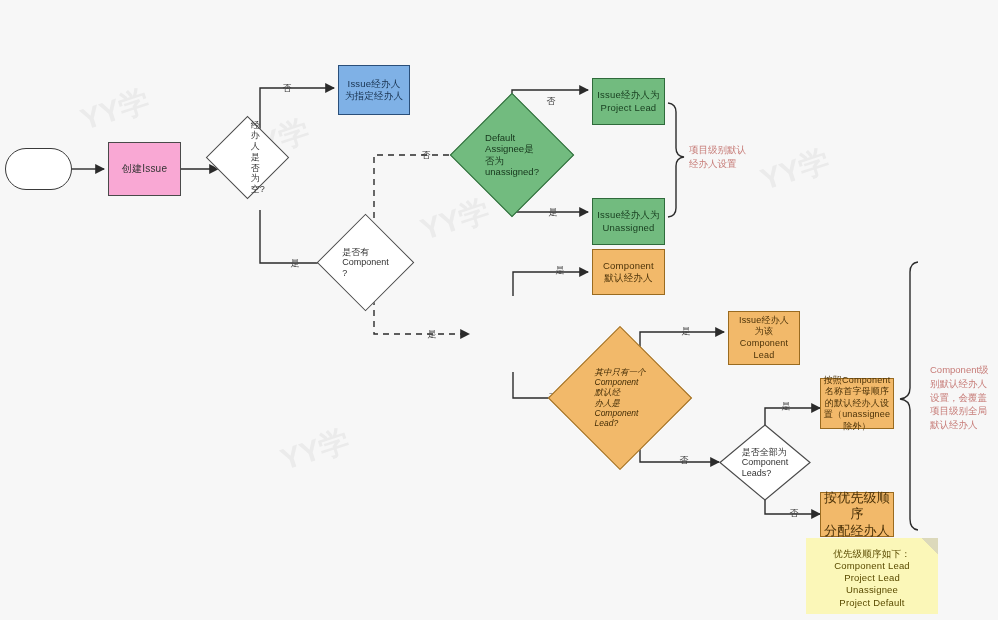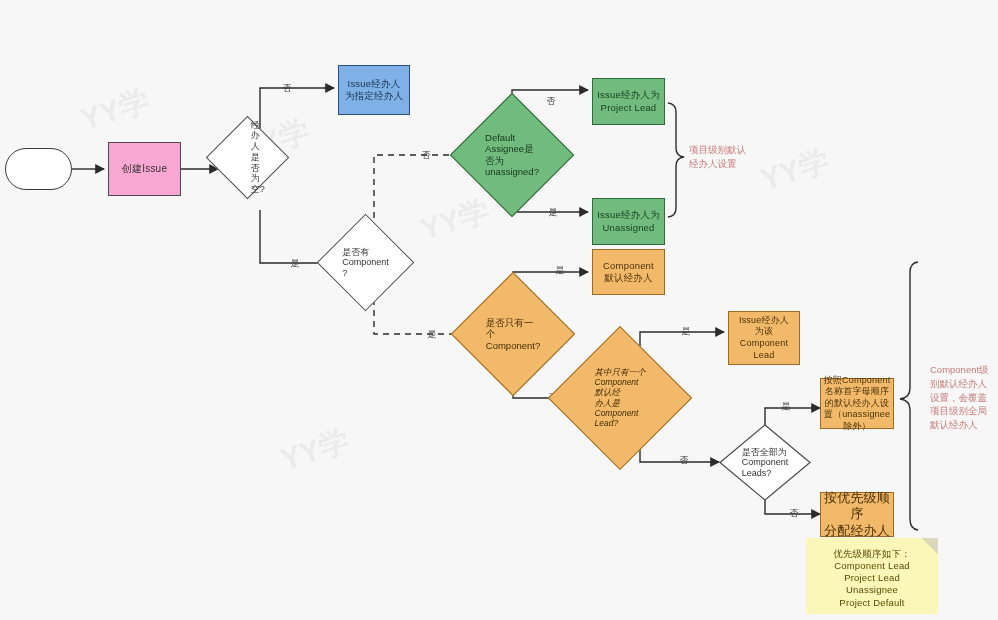--- a/index.html
+++ b/index.html
@@ -174,25 +174,20 @@
   <div class="diamond white" style="left:331px;top:228px;width:69px;height:69px;">
     <div class="shape"></div>
     <div class="dlabel" style="font-size:9px;white-space:pre-line;">是否有
 Component
 ?</div>
   </div>
 
   <div class="node orange" style="left:592px;top:249px;width:73px;height:46px;font-size:9.5px;white-space:pre-line;">Component
 默认经办人</div>
 
-  <div class="diamond orange-d" style="left:469px;top:290px;width:88px;height:88px;">
-    <div class="shape"></div>
-    <div class="dlabel" style="font-size:9.5px;white-space:pre-line;">是否只有一个
-Component?</div>
-  </div>
 
   <div class="node orange" style="left:728px;top:311px;width:72px;height:54px;font-size:9px;white-space:pre-line;">Issue经办人
 为该
 Component
 Lead</div>
 
   <div class="diamond orange-d" style="left:569px;top:347px;width:102px;height:102px;font-style:italic;">
     <div class="shape"></div>
     <div class="dlabel" style="font-size:8.5px;white-space:pre-line;">其中只有一个
 Component默认经

